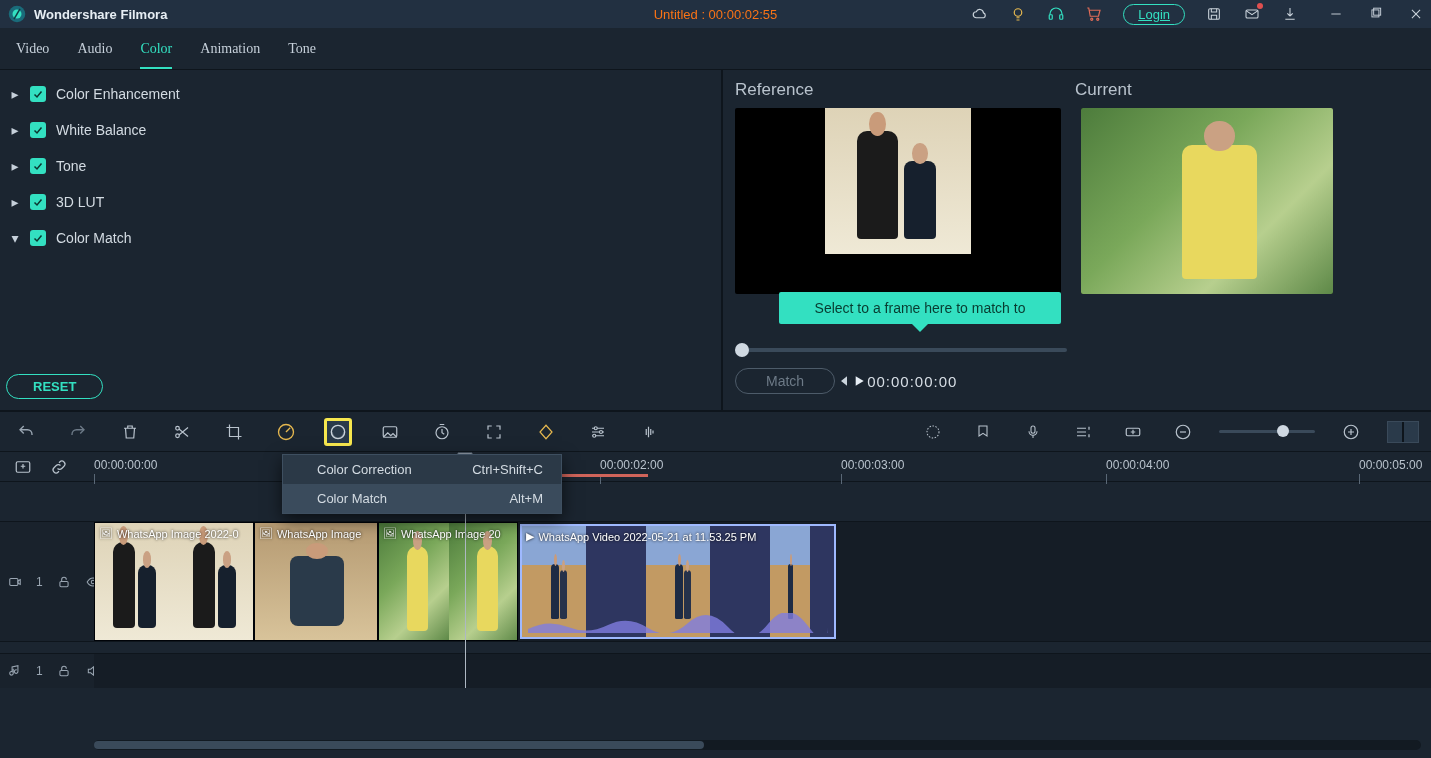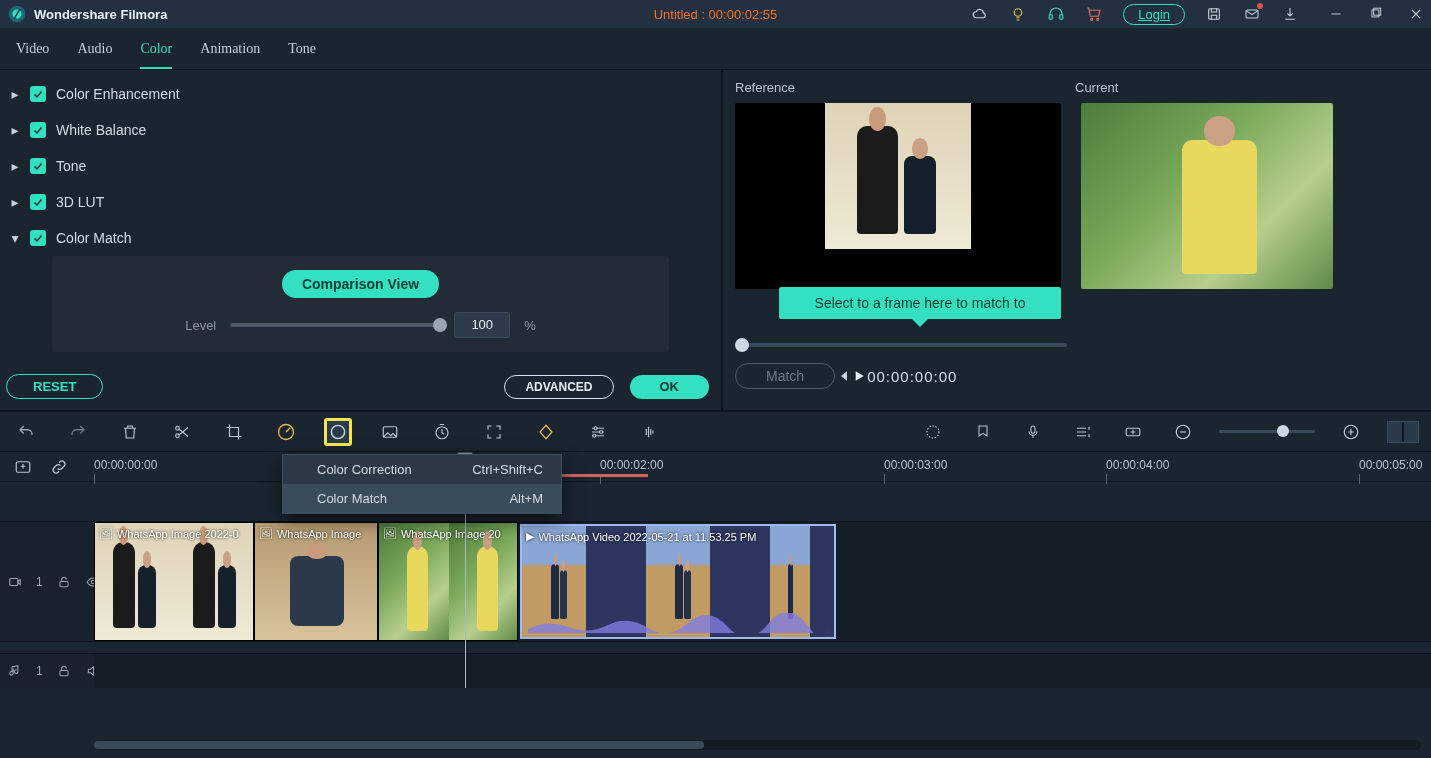--- a/index.html
+++ b/index.html
@@ -56,21 +56,21 @@
   .num-box{width:56px;height:26px;background:#2c3a49;color:#e7eef4;border:1px solid #3a4a5a;border-radius:3px;text-align:center;line-height:24px;font-size:13px;}
 
   .left-footer{position:absolute;left:0;right:0;bottom:0;height:40px;display:flex;align-items:center;justify-content:space-between;padding:0 12px 7px 6px;}
   .reset-btn{border:1.5px solid var(--accent);color:var(--accent);background:transparent;font-weight:700;font-size:13px;border-radius:14px;padding:4px 26px;cursor:pointer;}
   .lf-right{display:flex;gap:16px;}
   .adv-btn{border:1.5px solid #d7dee5;color:#e7eef4;background:transparent;font-weight:700;font-size:12px;border-radius:14px;padding:4px 20px;cursor:pointer;}
   .ok-btn{border:none;background:var(--accent);color:#083b30;font-weight:700;font-size:13px;border-radius:14px;padding:4px 30px;cursor:pointer;}
 
   
   .right{padding:10px 16px 0 12px;}
-  .preview-labels{display:flex;font-size:13px;color:#b9c3cd;}
+  .preview-labels{display:flex;font-size:17px;color:#b9c3cd;}
   .preview-labels .pl{width:340px;}
   .previews{display:flex;gap:14px;margin-top:8px;position:relative;}
   .pv{width:326px;height:186px;background:#000;border-radius:2px;position:relative;overflow:hidden;}
   .tooltip{position:relative;margin-top:-2px;width:326px;padding-left:44px;}
   .tooltip .bubble{background:var(--accent);color:#083b30;font-size:14px;height:32px;display:flex;align-items:center;justify-content:center;border-radius:2px;}
   .tooltip .arrow{width:0;height:0;border-left:8px solid transparent;border-right:8px solid transparent;border-top:8px solid var(--accent);margin:0 auto;}
   .scrub{margin-top:16px;width:332px;height:4px;border-radius:2px;background:#3a4a5a;position:relative;}
   .scrub .dot{position:absolute;left:0;top:-5px;width:14px;height:14px;border-radius:50%;background:#cfd8e1;}
   .transport{display:flex;align-items:center;margin-top:16px;}
   .match-btn{border:1.5px solid #4d5b69;background:transparent;color:#6d7a87;font-size:14px;border-radius:14px;padding:4px 30px;cursor:pointer;}
@@ -271,38 +271,23 @@
       </div>
       <div class="adj-row">
         <span class="expander">▾</span>
         <span class="check">
             <svg viewBox="0 0 24 24" fill="none" stroke="#0b3730" stroke-width="3">
               <polyline points="5,13 10,18 19,7"></polyline>
             </svg>
           </span>
         <span>Color Match</span>
       </div>
-      <div class="match-body">
-        <button class="comp-btn">Comparison View</button>
-        <div class="level-row">
-          <span>Level</span>
-          <div class="slider">
-              <div class="thumb"></div>
-            </div>
-          <div class="num-box">100</div>
-          <span>%</span>
-        </div>
-      </div>
     </div>
     <div class="left-footer">
       <button class="reset-btn">RESET</button>
-      <div class="lf-right">
-        <button class="adv-btn">ADVANCED</button>
-        <button class="ok-btn">OK</button>
-      </div>
     </div>
   </div>
 
   <div class="right">
     <div class="preview-labels">
       <div class="pl">Reference</div>
       <div class="pl">Current</div>
     </div>
     <div class="previews">
       <div>
@@ -497,21 +482,21 @@
           <svg width="18" height="18" viewBox="0 0 24 24" fill="none" stroke="#b9c3cd" stroke-width="1.6">
             <path d="M10 14a4 4 0 005.7 0l3-3a4 4 0 00-5.7-5.7l-1 1"></path>
             <path d="M14 10a4 4 0 00-5.7 0l-3 3a4 4 0 005.7 5.7l1-1"></path>
           </svg>
         </span>
     </div>
     <div class="ticks">
       <div class="tick" style="left:0px;"><span>00:00:00:00</span><span class="mark"></span></div>
       <div class="tick" style="left:253px;"><span>00:00:01:00</span><span class="mark"></span></div>
       <div class="tick" style="left:506px;"><span>00:00:02:00</span><span class="mark"></span></div>
-      <div class="tick" style="left:790px;"><span>00:00:03:00</span><span class="mark"></span></div>
+      <div class="tick" style="left:747px;"><span>00:00:03:00</span><span class="mark"></span></div>
       <div class="tick" style="left:1012px;"><span>00:00:04:00</span><span class="mark"></span></div>
       <div class="tick" style="left:1265px;"><span>00:00:05:00</span><span class="mark"></span></div>
     </div>
     <div class="progress-bar">
         <div class="done"></div>
       </div>
   </div>
 
   <div class="tracks">
     <div class="gap-row"></div>

